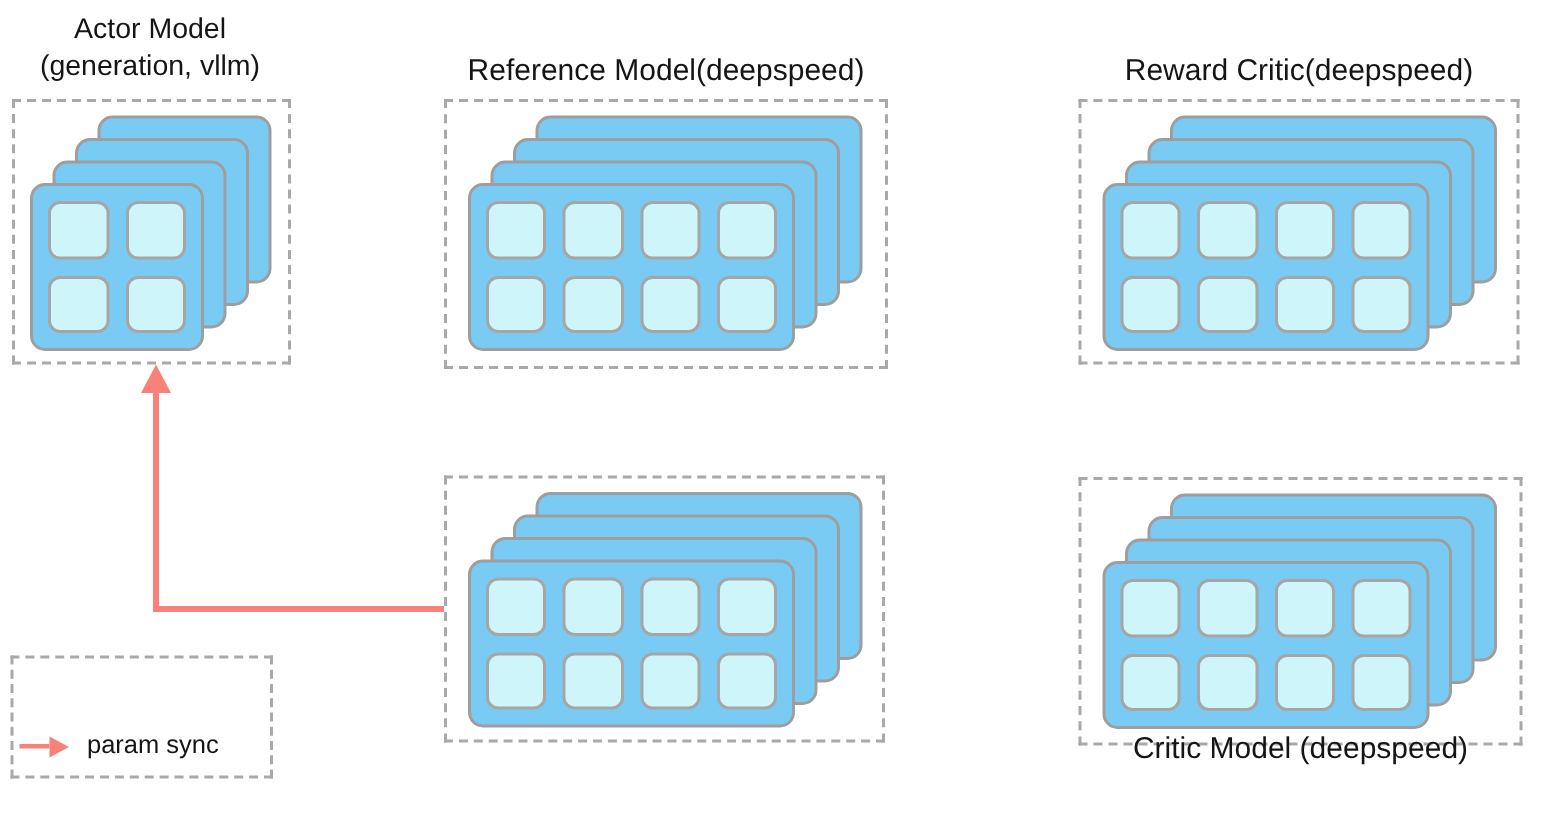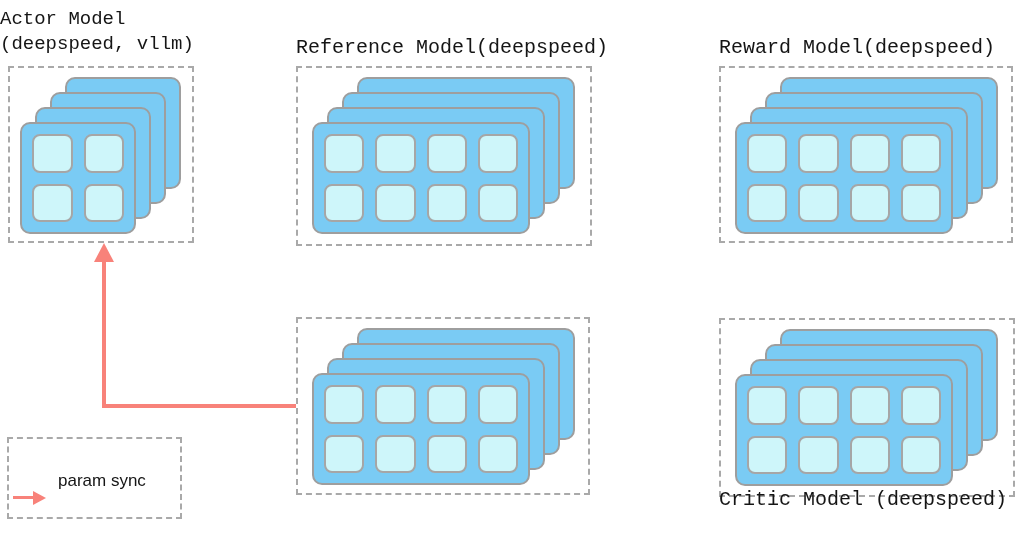--- a/index.html
+++ b/index.html
@@ -16,25 +16,25 @@
   .stage {
     position: relative;
     width: 1032px;
     height: 546px;
     background: var(--background);
     overflow: hidden;
     font-family: "Liberation Sans", sans-serif;
   }
   .title {
     position: absolute;
+    text-align: center;
     font-size: 20px;
     line-height: 23px;
     color: var(--text);
     white-space: nowrap;
-    font-family: Liberation Mono, monospace;
   }
   .dashed-box {
     position: absolute;
     box-sizing: border-box;
     border: 2px dashed var(--box-border);
   }
   .card {
     position: absolute;
     box-sizing: border-box;
     background: var(--card-fill);
@@ -85,30 +85,30 @@
   
   .pos-legend { left: 7px; top: 437px; width: 175px; height: 82px; }
   .legend-line { position: absolute; left: 4px; top: 57px; width: 20px; height: 3px; background: var(--arrow); }
   .legend-head {
     position: absolute; left: 24px; top: 52px;
     width: 0; height: 0;
     border-top: 7px solid transparent;
     border-bottom: 7px solid transparent;
     border-left: 13px solid var(--arrow);
   }
-  .legend-label { position: absolute; left: 49px; top: 31px; font-size: 17px; line-height: 21px; color: var(--text); white-space: nowrap; }
+  .legend-label { position: absolute; left: 49px; top: 47px; font-size: 17px; line-height: 21px; color: var(--text); white-space: nowrap; }
 </style>
 </head>
 <body>
 
 <div class="stage">
 
   <div class="title pos-t-actor-vllm">
     <div>Actor Model</div>
-    <div>(deepspeed, vllm)</div>
+    <div>(generation, vllm)</div>
   </div>
   <div class="dashed-box pos-box-actor-vllm">
     <div class="card sm b3"></div>
     <div class="card sm b2"></div>
     <div class="card sm b1"></div>
     <div class="card sm front grid-2x2">
       <div class="sq"></div>
       <div class="sq"></div>
       <div class="sq"></div>
       <div class="sq"></div>
@@ -125,21 +125,21 @@
       <div class="sq"></div>
       <div class="sq"></div>
       <div class="sq"></div>
       <div class="sq"></div>
       <div class="sq"></div>
       <div class="sq"></div>
       <div class="sq"></div>
     </div>
   </div>
 
-  <div class="title pos-t-reward">Reward Model(deepspeed)</div>
+  <div class="title pos-t-reward">Reward Critic(deepspeed)</div>
   <div class="dashed-box pos-box-reward">
     <div class="card wd b3"></div>
     <div class="card wd b2"></div>
     <div class="card wd b1"></div>
     <div class="card wd front grid-2x4">
       <div class="sq"></div>
       <div class="sq"></div>
       <div class="sq"></div>
       <div class="sq"></div>
       <div class="sq"></div>

